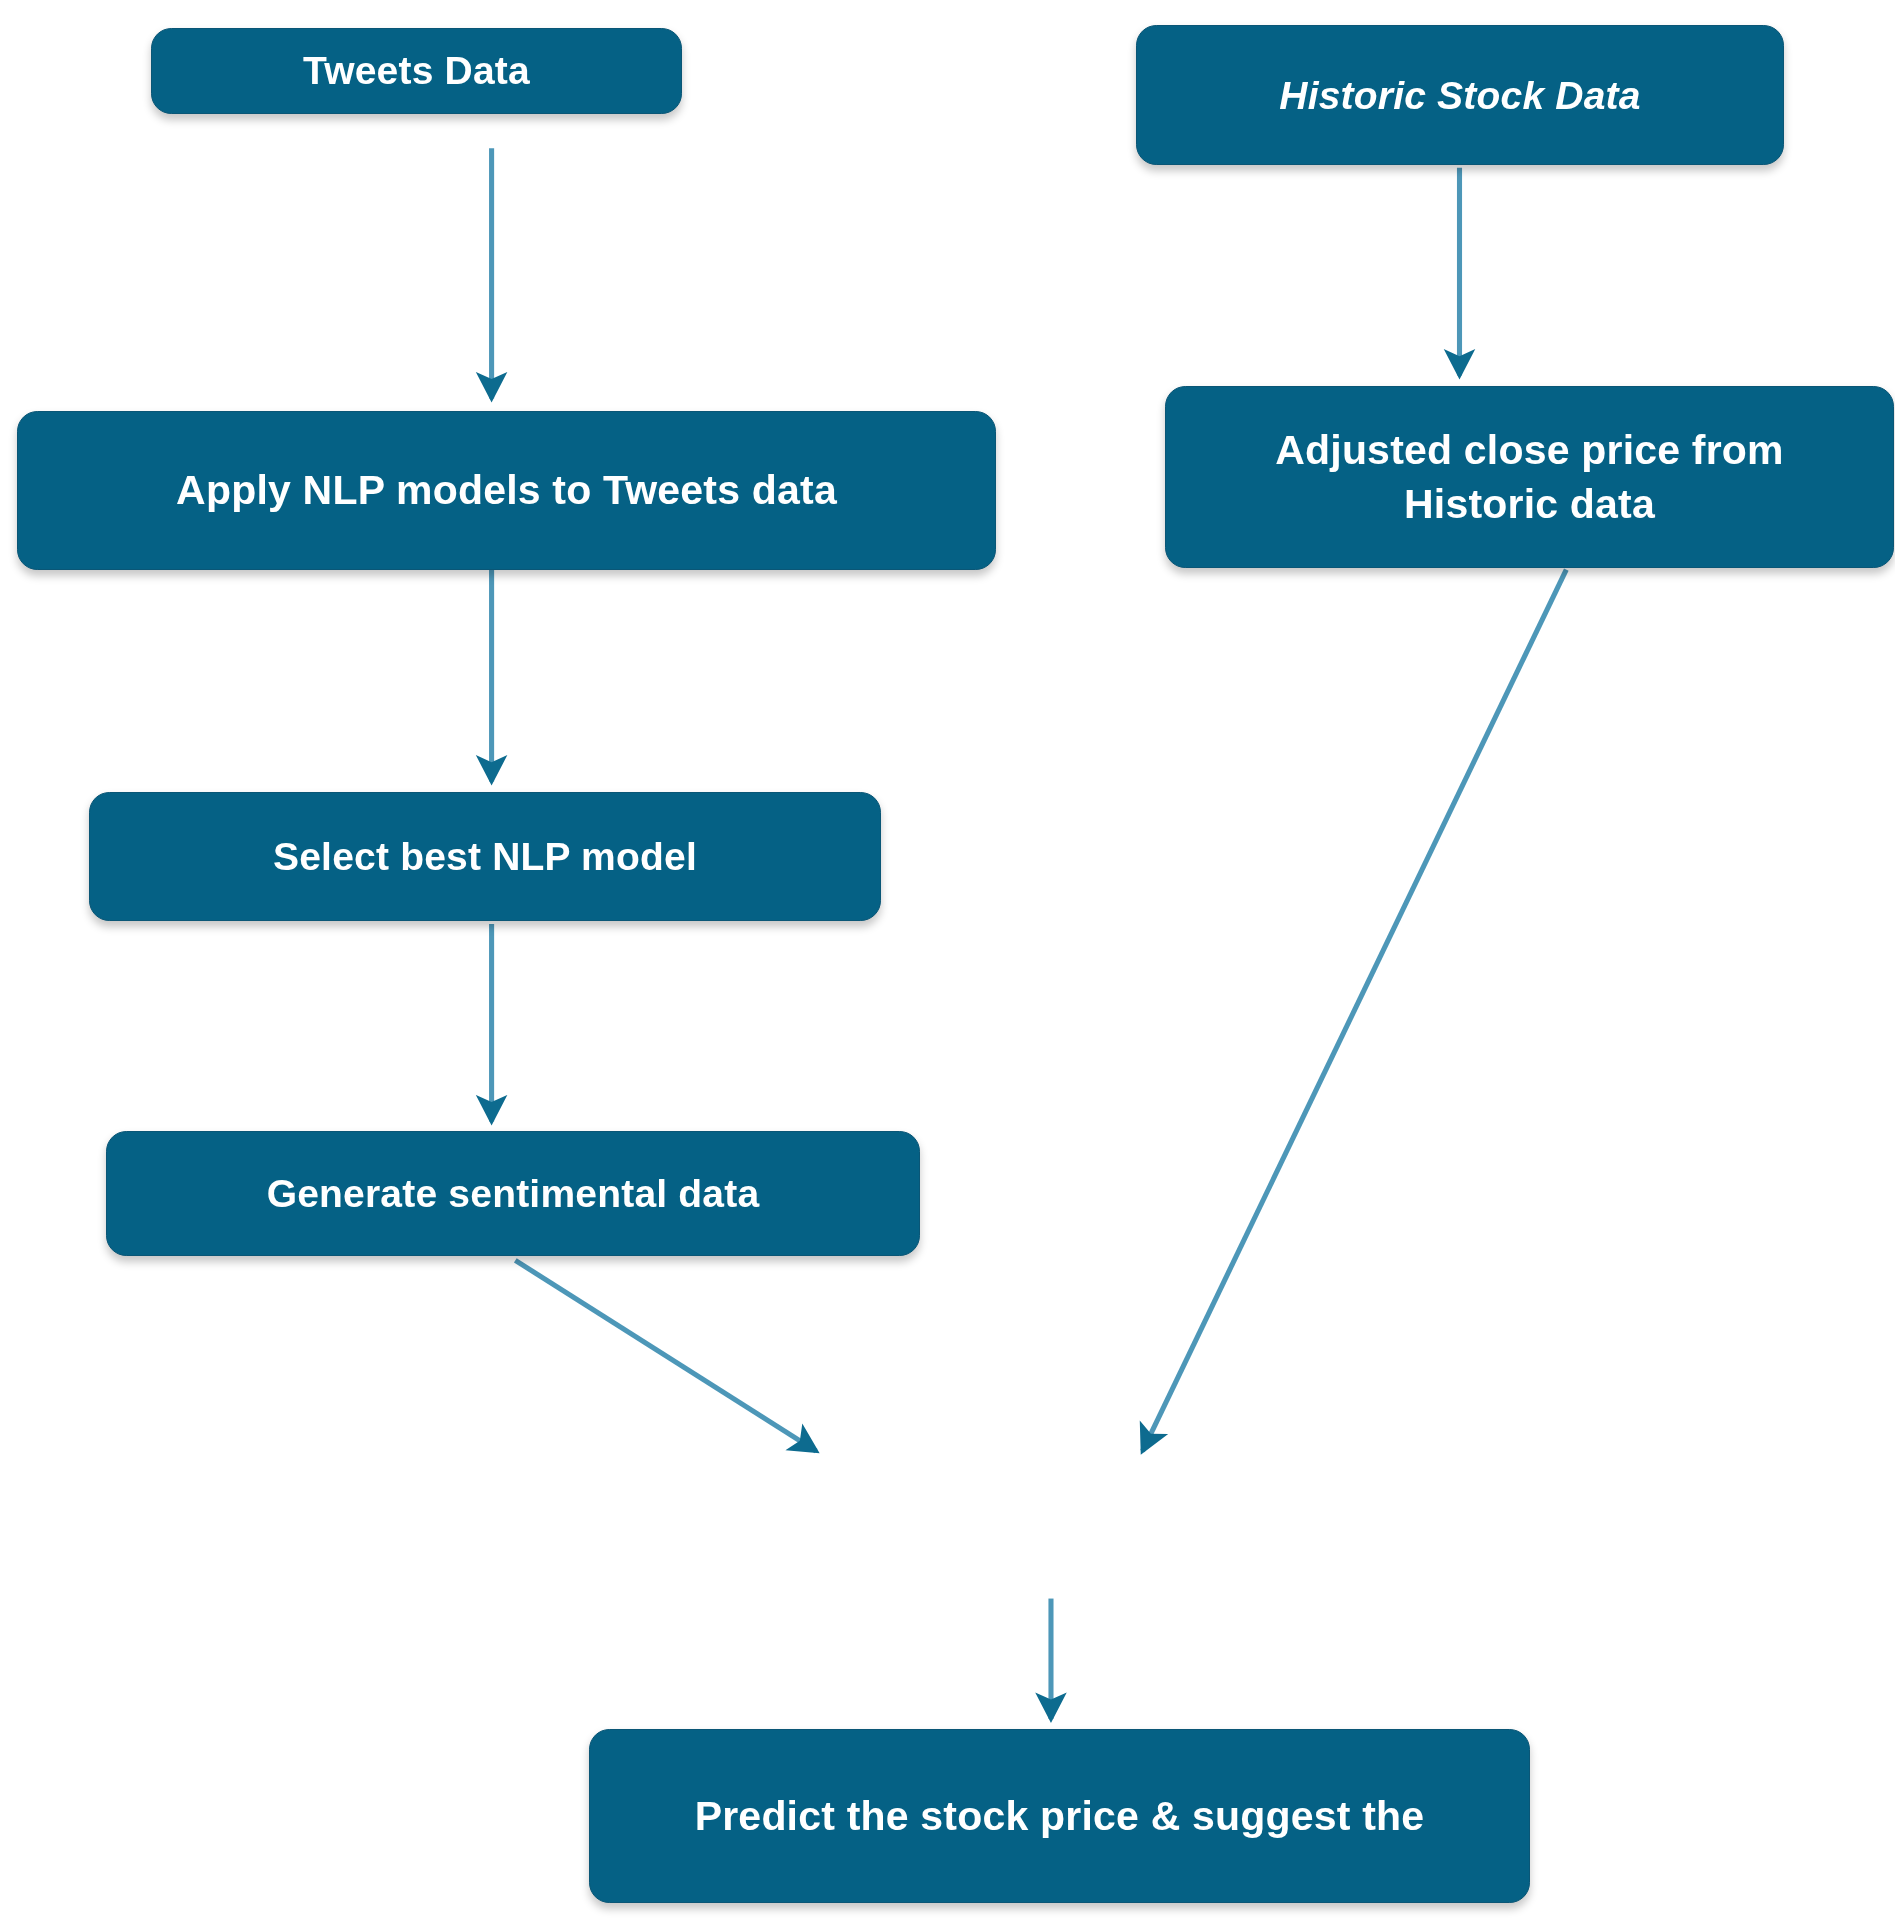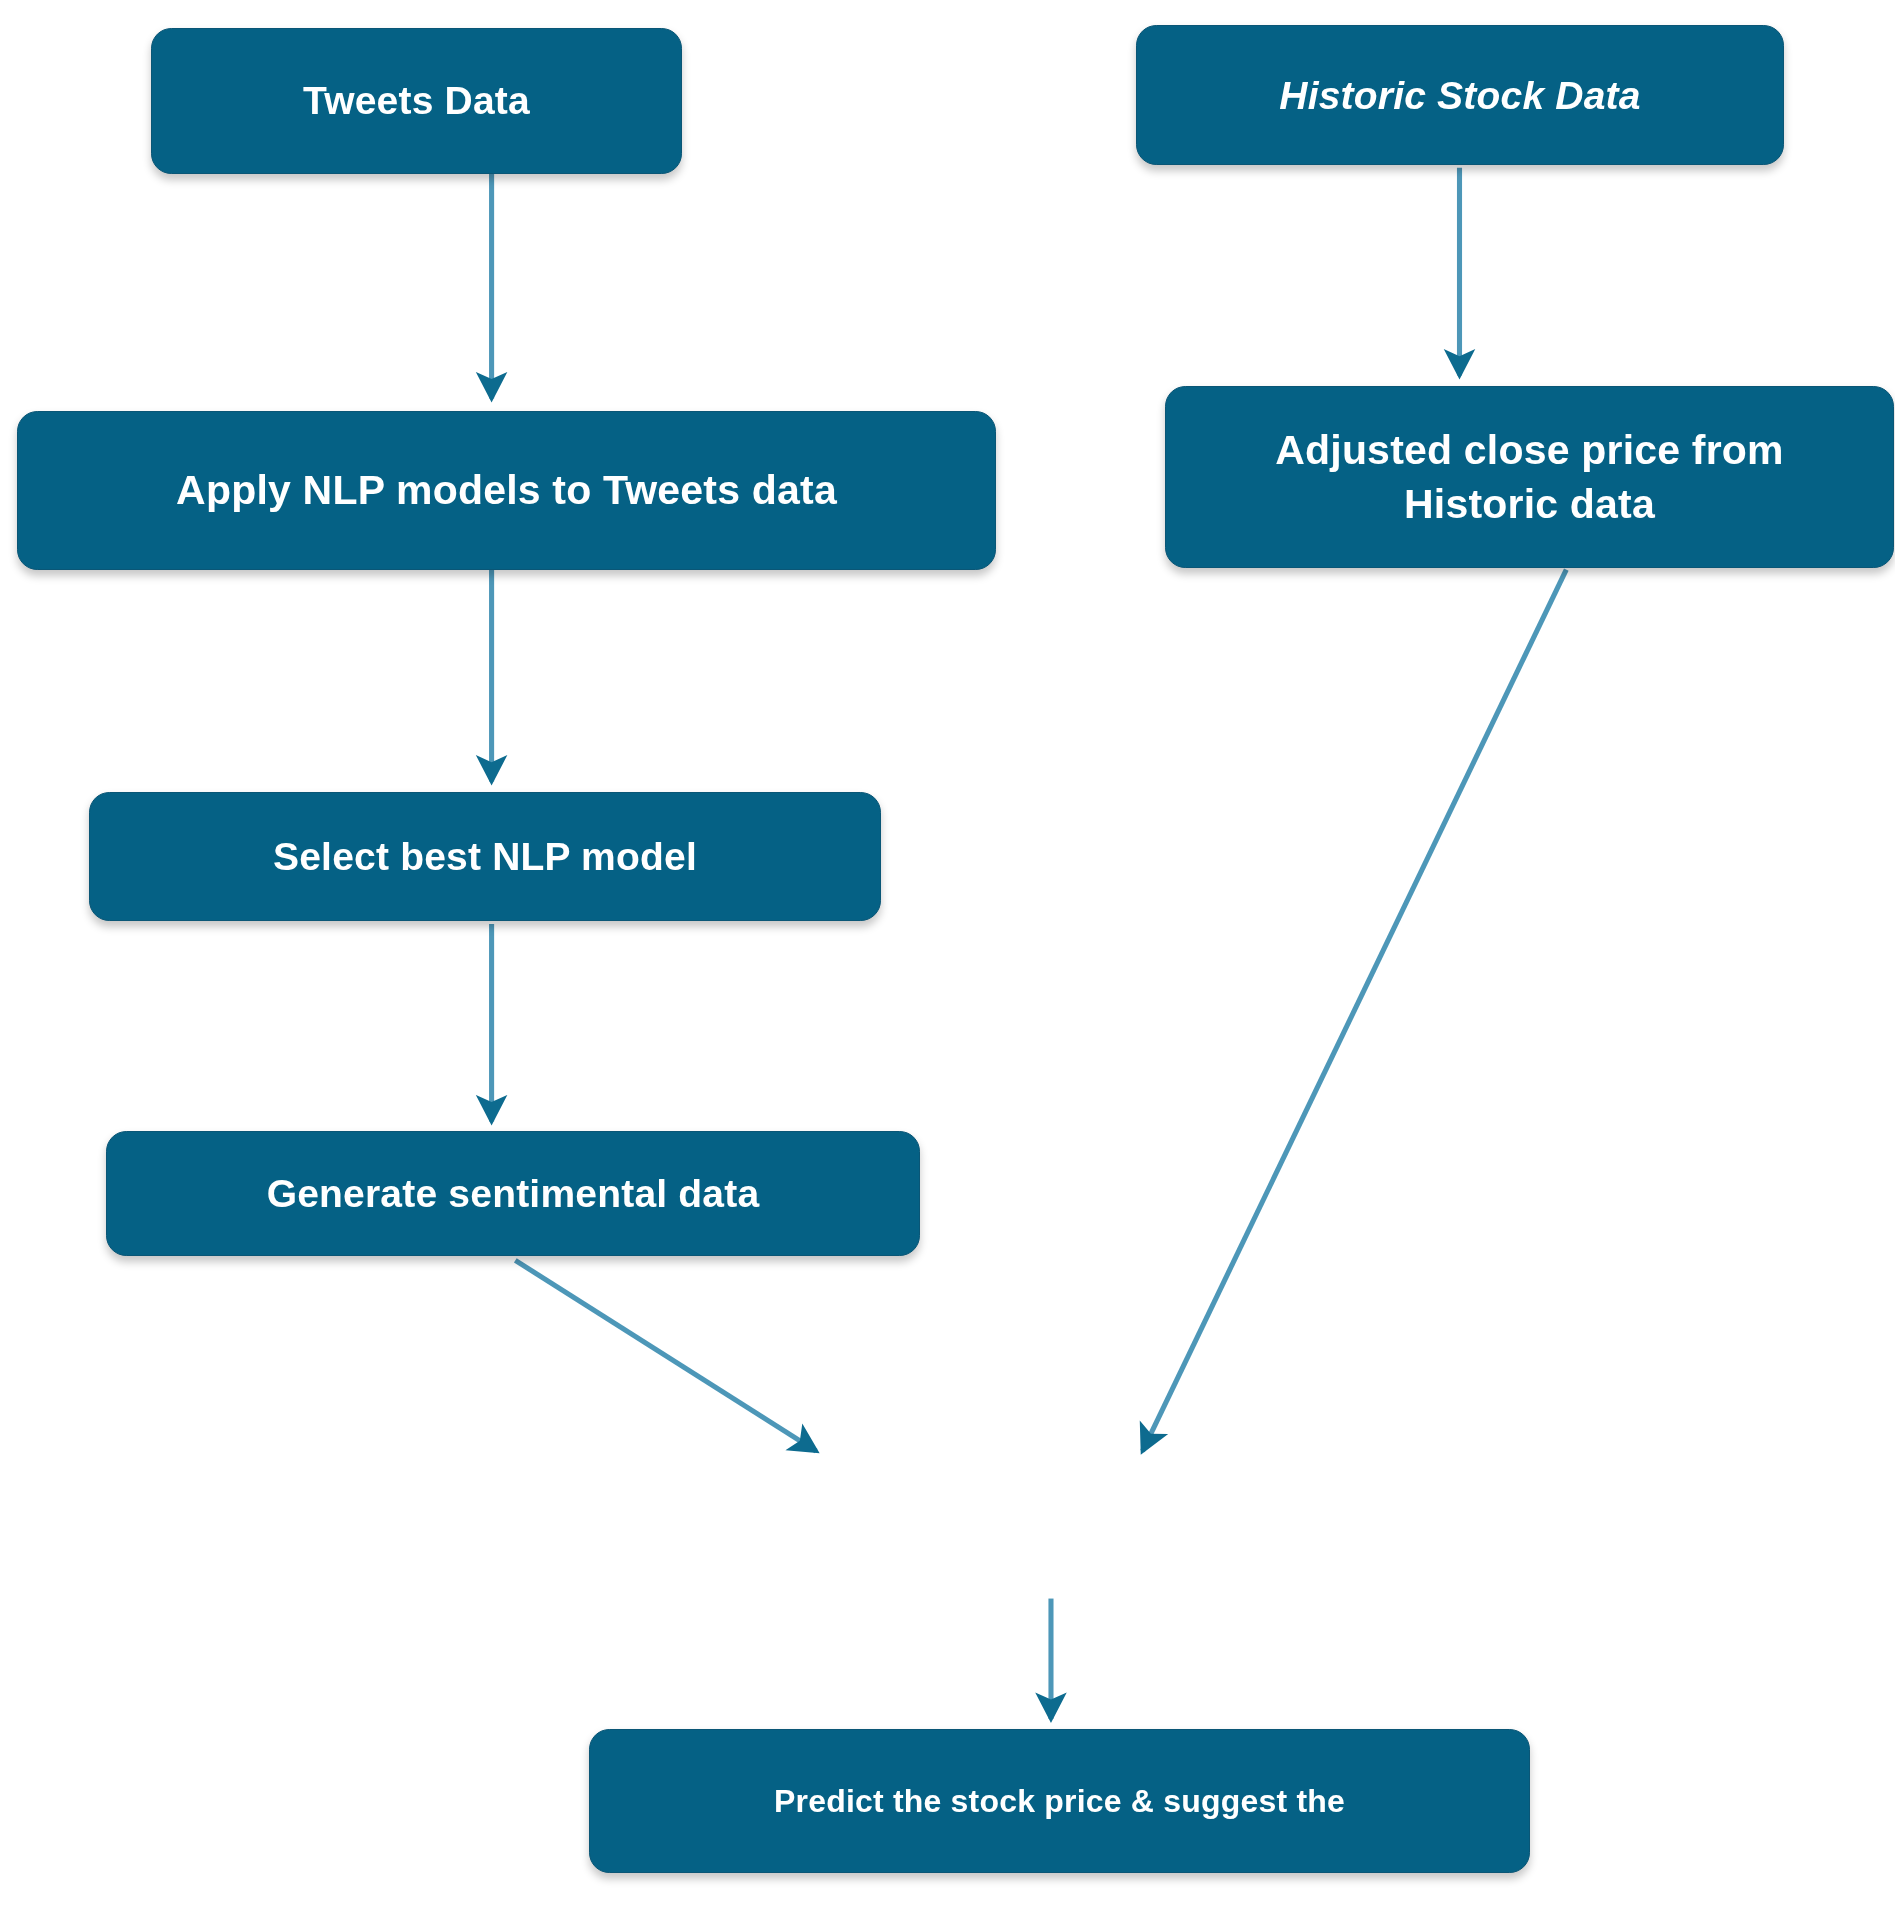--- a/index.html
+++ b/index.html
@@ -31,28 +31,28 @@
     border:1.7px solid #0a5676;
     box-shadow:0 5.1px 8.5px rgba(0,0,0,0.22);
     padding:5.1px 22px;
     line-height:1.32;
     letter-spacing:0.2px;
     z-index:2;
   }
   .node span{display:block;width:100%;}
 
   
-  #node-tweets-data        { left:151px;  top:28px;   width:531px;  height:146px; font-size:39px; }
+  #node-tweets-data        { left:151px;  top:28px;   width:531px;  height:86px; font-size:39px; }
   #node-historic-stock     { left:1136px; top:25.4px;   width:648px;  height:140px; font-size:39px;font-style:italic; }
   #node-apply-nlp          { left:17px;   top:411px;  width:979px; height:159px; font-size:41px; }
   #node-adjusted-close     { left:1165px; top:386px;  width:729px;  height:182px; font-size:41px; }
   #node-select-best-nlp    { left:89px;  top:792px;  width:792px;  height:129px; font-size:39px;padding-left:22px; }
   #node-generate-score     { left:106px;  top:1131px; width:814px;  height:125px; font-size:39px; }
   #node-apply-ml           { left:564px;  top:1462px; width:983px; height:134px; font-size:41px; }
-  #node-predict-stock      { left:589px;  top:1729px; width:941px; height:144px; font-size:32px; }
+  #node-predict-stock      { left:589px;  top:1729px; width:941px; height:174px; font-size:41px; }
 </style>
 </head>
 <body>
 
 <div id="canvas">
 
   <svg id="edges" viewBox="0 0 2237 2277" width="1896" height="1930" xmlns="http://www.w3.org/2000/svg">
     <defs>
       <marker id="ah" markerWidth="7" markerHeight="7" refX="5.2" refY="3.5" orient="auto" markerUnits="strokeWidth">
         <path d="M0,0.4 L6,3.5 L0,6.6 L1.4,3.5 Z" fill="#0d6b8f"></path>

